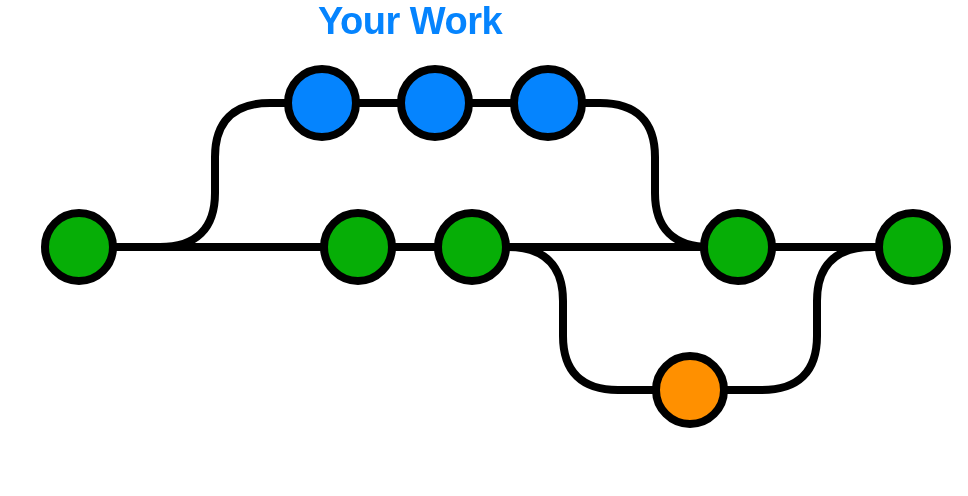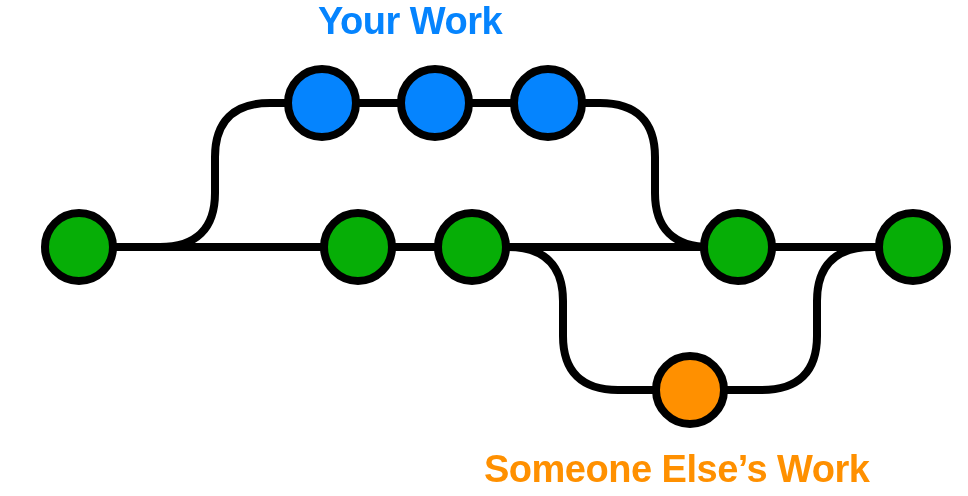--- a/index.html
+++ b/index.html
@@ -112,15 +112,14 @@
     <circle class="commit-node" cx="435" cy="103" r="34" fill="#0584FE" stroke="#000000"></circle>
     <circle class="commit-node" cx="548" cy="103" r="34" fill="#0584FE" stroke="#000000"></circle>
 
     <circle class="commit-node" cx="690" cy="390" r="34" fill="#FF9000" stroke="#000000"></circle>
 
   </svg>
 
   <div class="branch-label" id="label-your-work" style="color: rgb(5, 132, 254);">Your Work</div>
 
 
-  <div class="branch-label" id="label-someone-else" style="color: rgb(255, 144, 0);">Someone Else’s Work</div>
 
 </div>
 
 </body></html>

